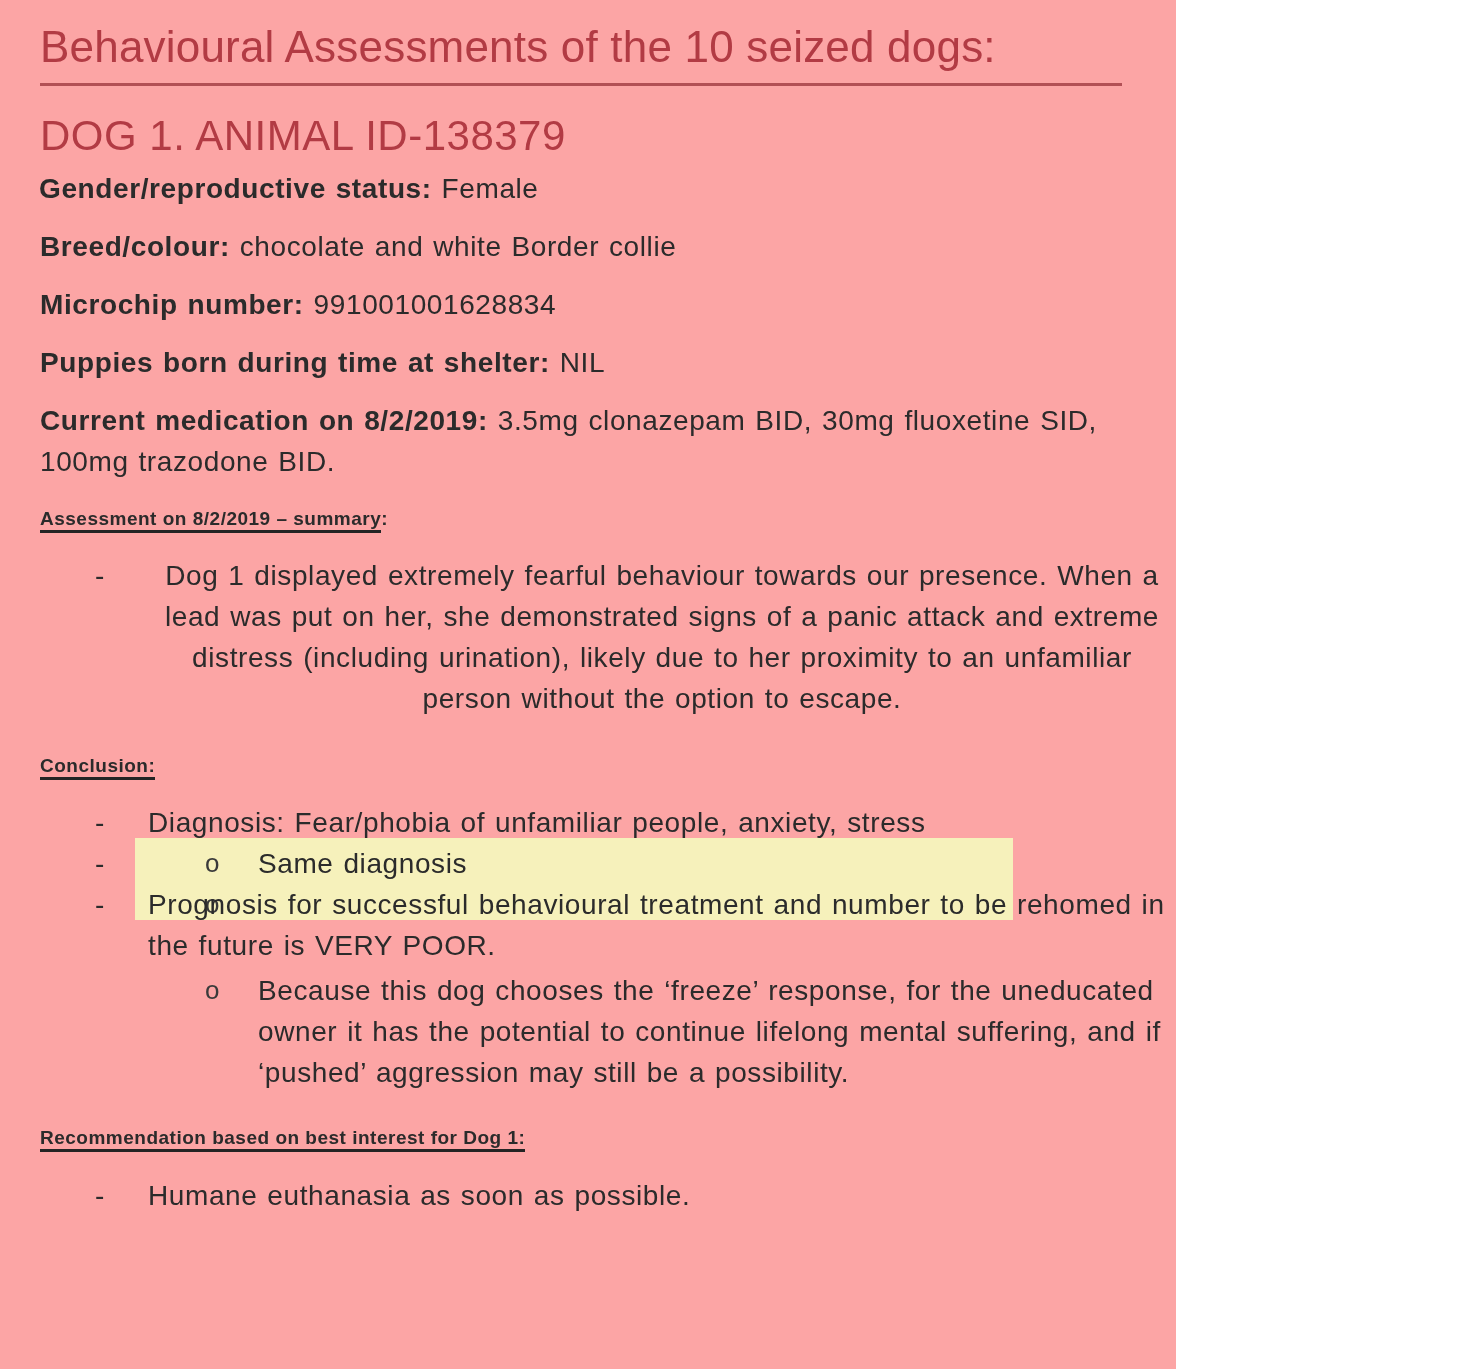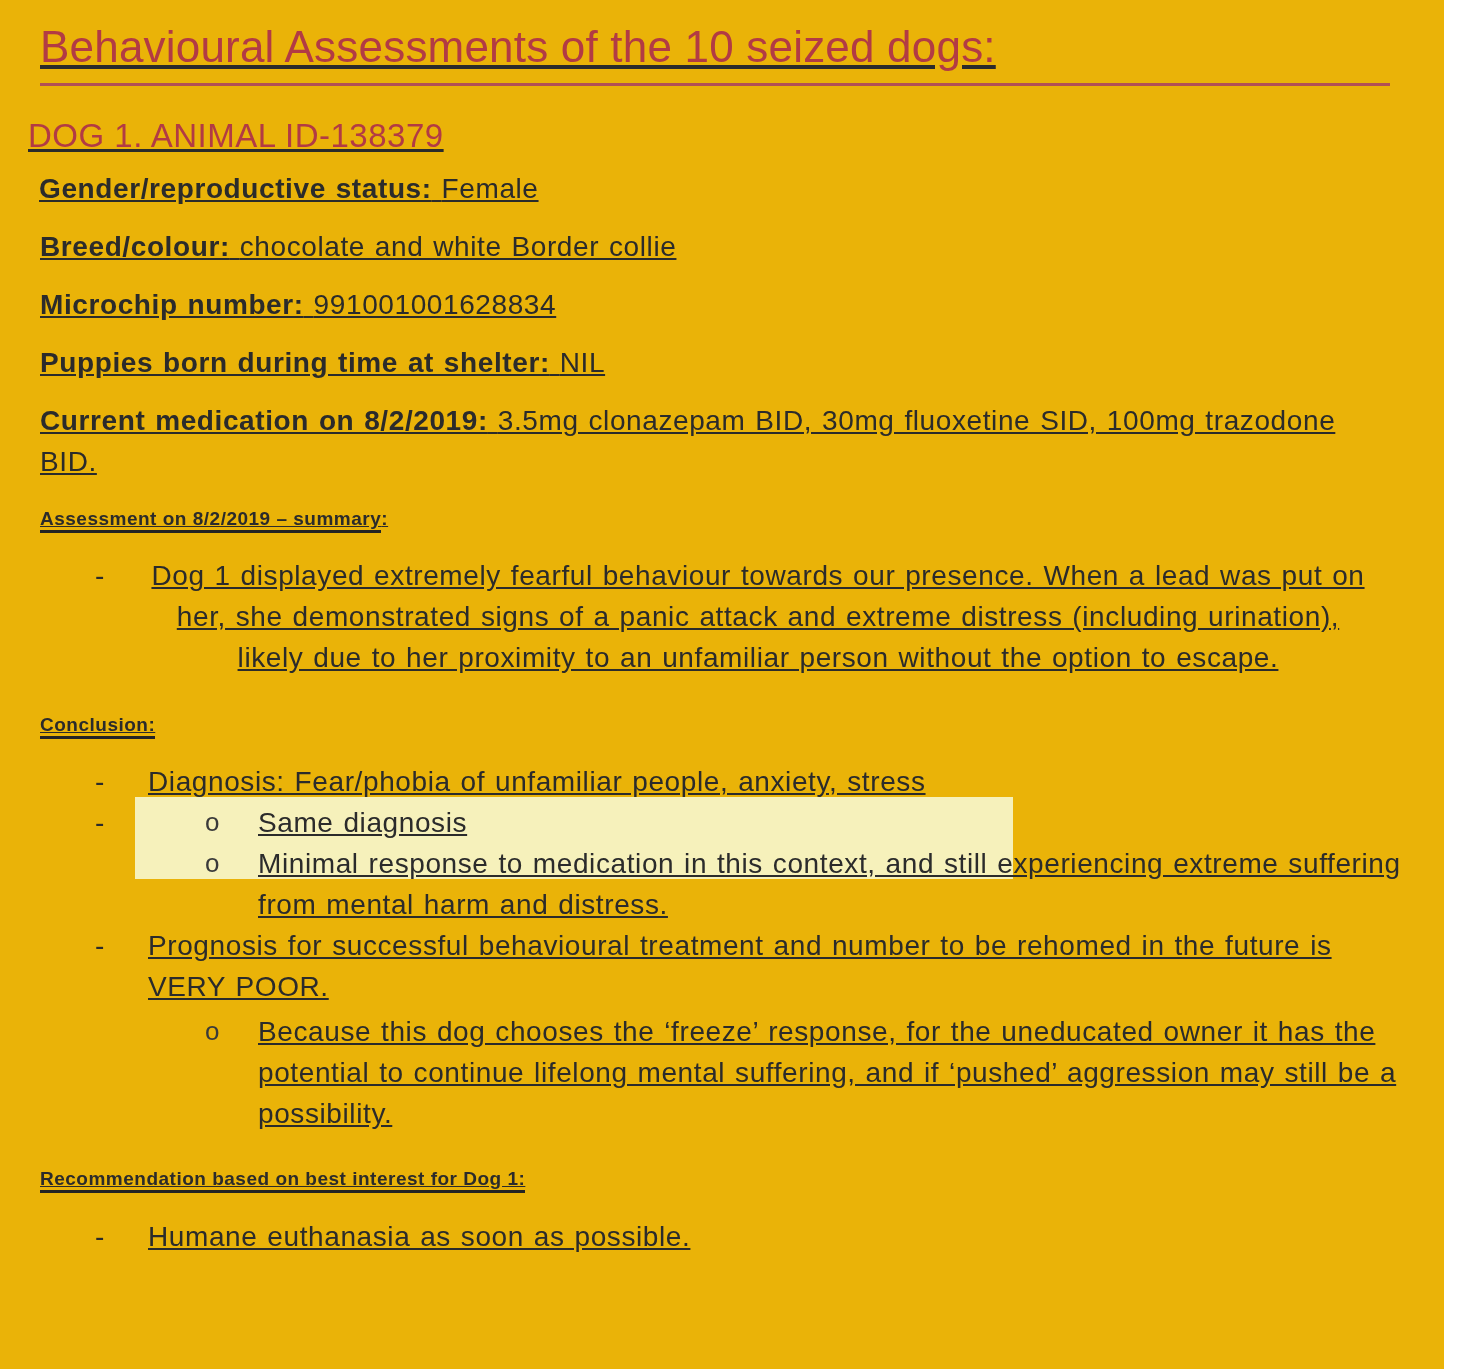--- a/index.html
+++ b/index.html
@@ -4,30 +4,30 @@
 <style>
   :root{
     --accent-red:#b23b44;
     --rule-red:#b25055;
     --highlight-yellow:#f6f1bb;
     --text-black:#2b2b2b;
   }
   *{box-sizing:border-box;}
   body{margin:0;background:#ffffff;}
   .page{
-    width:1444px;height:1369px;background:#eab308;overflow:hidden;position:relative;
-    font-family:"Liberation Sans", sans-serif;color:var(--text-black);text-decoration:underline;
+    width:1176px;height:1369px;background:#fca5a5;overflow:hidden;position:relative;
+    font-family:"Liberation Sans", sans-serif;color:var(--text-black);
   }
   .title{
     margin:0;padding:20px 0 0 40px;font-weight:400;font-size:44px;line-height:54px;
     color:var(--accent-red);letter-spacing:0.2px;
   }
   .rule{margin:9px 54px 0 40px;border-top:3px solid var(--rule-red);height:0;}
   .dog{
-    margin:30px 0 0 28px;font-size:33px;line-height:40px;font-weight:400;
+    margin:30px 0 0 40px;font-size:42px;line-height:40px;font-weight:400;
     color:var(--accent-red);letter-spacing:0.5px;
   }
   .field{
     margin:17px 0 0 40px;font-size:28px;line-height:41px;letter-spacing:0.6px;word-spacing:1.5px;
   }
   .field.first{margin-top:12px;margin-left:39px;}
   .b{font-weight:700;}
   .fw{max-width:1300px;}
   .sec{
     margin:16px 0 0 40px;font-size:19px;line-height:41px;font-weight:700;letter-spacing:0.5px;
@@ -95,21 +95,20 @@
       <span class="m">-</span>
     </div>
     <div class="li sub">
       <span class="m">o</span>
       <div>Same diagnosis</div>
     </div>
   </div>
 
   <div class="li sub">
     <span class="m">o</span>
-    <div class="w1160">Minimal response to medication in this context, and still experiencing extreme suffering from mental harm and distress.</div>
   </div>
 
   <div class="li">
     <span class="m">-</span>
     <div class="w1265">Prognosis for successful behavioural treatment and number to be rehomed in the future is VERY POOR.</div>
   </div>
 
   <div class="li sub mt4">
     <span class="m">o</span>
     <div class="w1165">Because this dog chooses the ‘freeze’ response, for the uneducated owner it has the potential to continue lifelong mental suffering, and if ‘pushed’ aggression may still be a possibility.</div>

